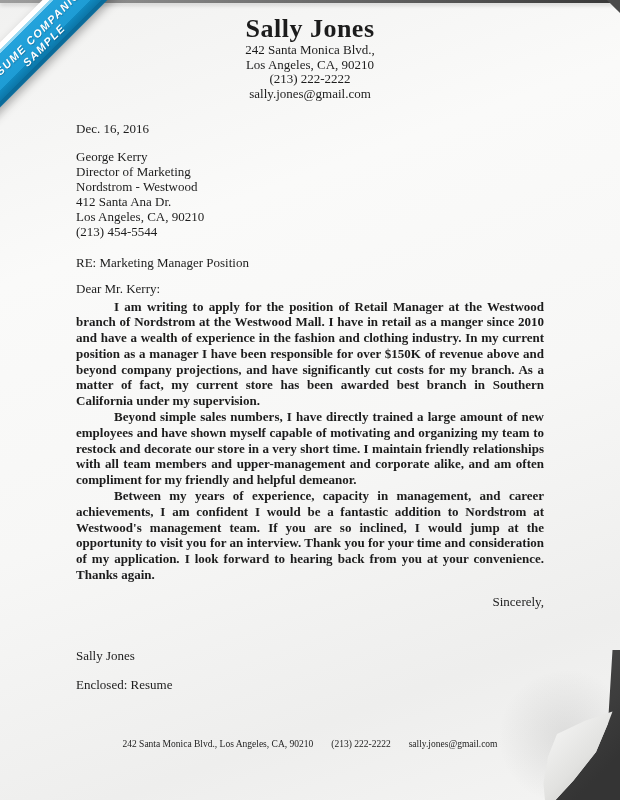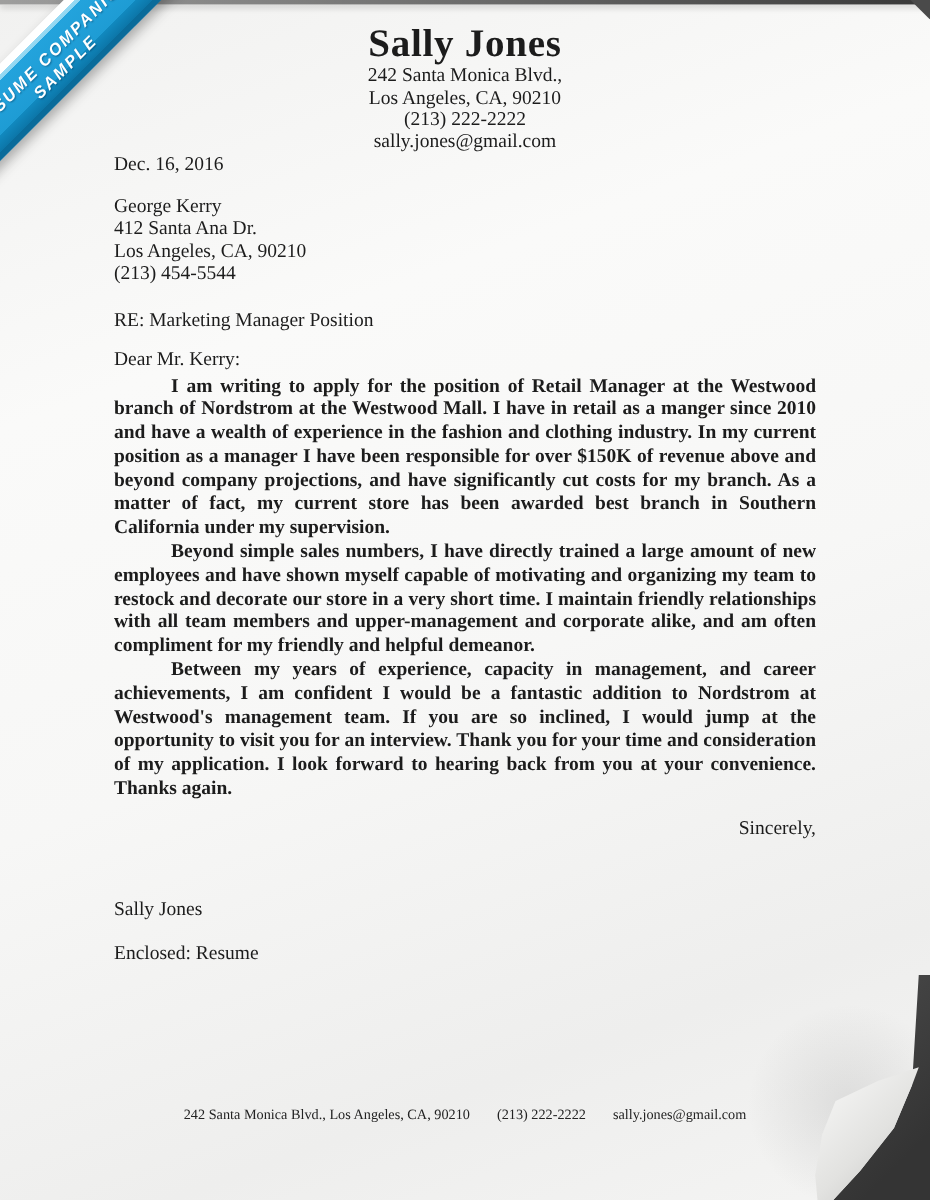--- a/index.html
+++ b/index.html
@@ -58,21 +58,21 @@
     left: 76px; right: 76px; top: 18px;
     font-size: 13px; line-height: 15.5px;
   }
   .sender { text-align: center; }
   .sender-name {
     margin: 0 0 3px 0;
     font-size: 26px; line-height: 22px;
     font-weight: bold; letter-spacing: .5px;
   }
   .sender-line { line-height: 14.5px; }
-  .date-line { margin-top: 0; }
+  .date-line { margin-top: 20px; }
   .recipient { margin-top: 12px; }
   .recipient-line { line-height: 15px; }
   .subject-line { margin-top: 5px; padding-top: 11px; }
   .salutation-line { margin-top: 11px; }
   .paras { margin-top: 2px; font-weight: bold; }
   .para {
     margin: 0;
     text-align: justify;
     text-indent: 38px;
     line-height: 15.8px;
@@ -126,20 +126,22 @@
       <div class="sender-line">242 Santa Monica Blvd.,</div>
       <div class="sender-line">Los Angeles, CA, 90210</div>
       <div class="sender-line">(213) 222-2222</div>
       <div class="sender-line">sally.jones@gmail.com</div>
     </div>
 
     <div class="date-line">Dec. 16, 2016</div>
 
     <div class="recipient">
       <div class="recipient-line">George Kerry</div>
+      <div class="recipient-line">Director of Marketing</div>
+      <div class="recipient-line">Nordstrom - Westwood</div>
       <div class="recipient-line">412 Santa Ana Dr.</div>
       <div class="recipient-line">Los Angeles, CA, 90210</div>
       <div class="recipient-line">(213) 454-5544</div>
     </div>
 
     <div class="subject-line">RE: Marketing Manager Position</div>
 
     <div class="salutation-line">Dear Mr. Kerry:</div>
 
     <div class="paras">

